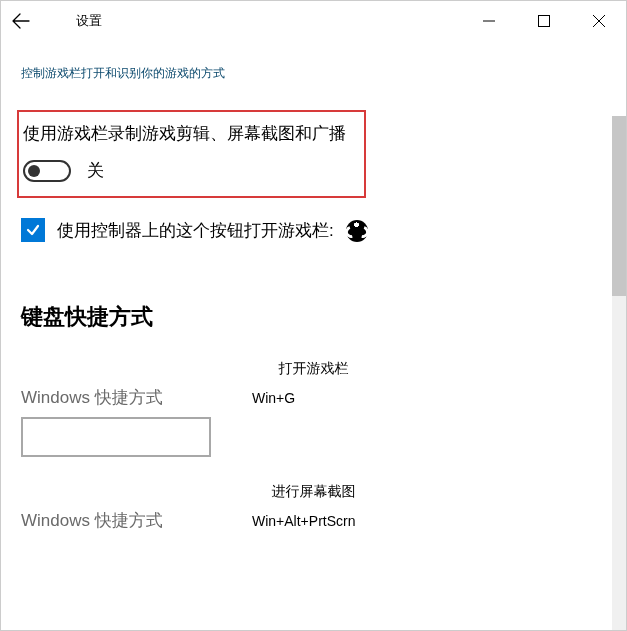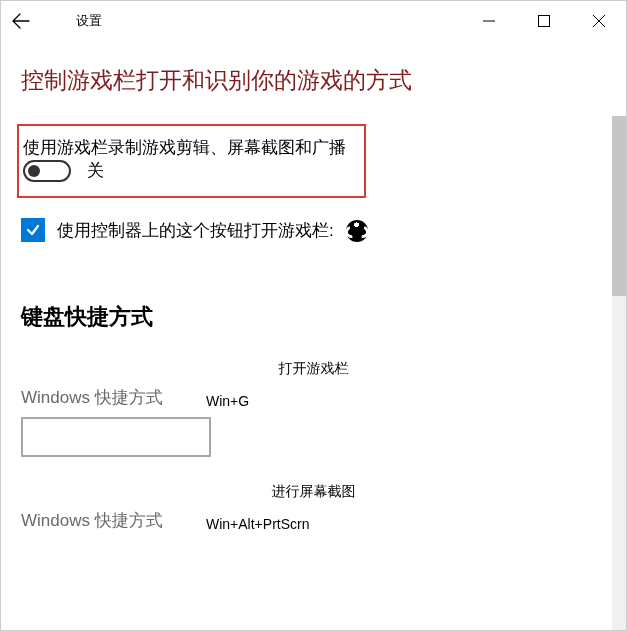--- a/index.html
+++ b/index.html
@@ -56,35 +56,36 @@
     margin-bottom: 28px;
   }
   .home-icon { display:flex; align-items:center; justify-content:center; }
   .page-title {
     font-size: 36px;
     font-weight: 500;
     color: #000;
     letter-spacing: 2px;
   }
   .desc {
-    font-size: 23px;
-    color: #7f1d1d;
+    font-size: 12px;
+    color: #0c4a6e;
     margin-bottom: 28px;
   }
   .highlight-box {
     border: 2px solid #d73a3a;
     padding: 10px 10px 14px 0;
     margin-left: -4px;
     margin-right: 240px;
     margin-bottom: 20px;
   }
   .toggle-label {
     font-size: 17px;
     color: #000;
     margin-left: 4px;
+    margin-bottom: 14px;
   }
   .toggle-row {
     display: flex;
     align-items: center;
     gap: 16px;
     margin-left: 4px;
   }
   .toggle {
     width: 48px;
     height: 22px;
@@ -173,22 +174,23 @@
   }
   .shortcut-block { margin-bottom: 26px; }
   .shortcut-title {
     font-size: 14px;
     color: #000;
     margin-bottom: 8px;
     text-align: center;
   }
   .shortcut-row {
     display: flex;
-    align-items: flex-end;
+    align-items: center;
     margin-bottom: 8px;
+    gap: 46px;
   }
   .shortcut-left {
     width: 185px;
     font-size: 17px;
     color: #6a6a6a;
   }
   .shortcut-value {
     font-size: 14px;
     color: #000;
   }

